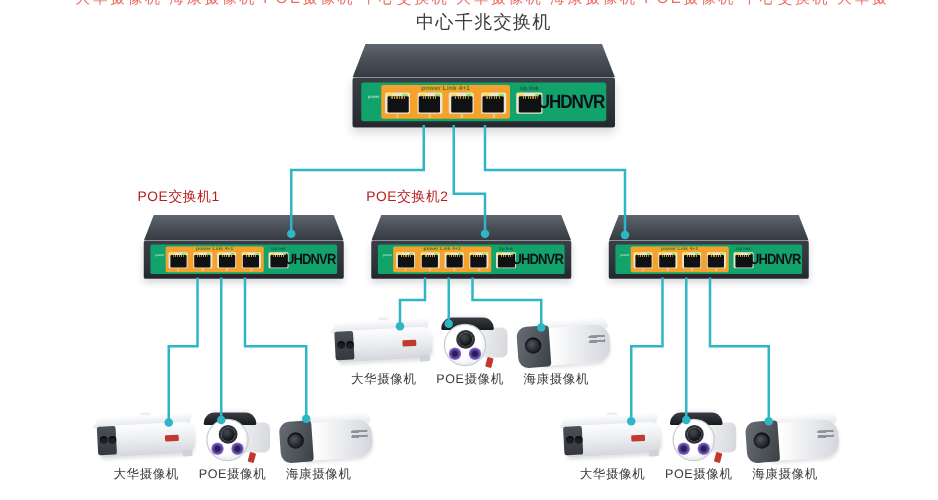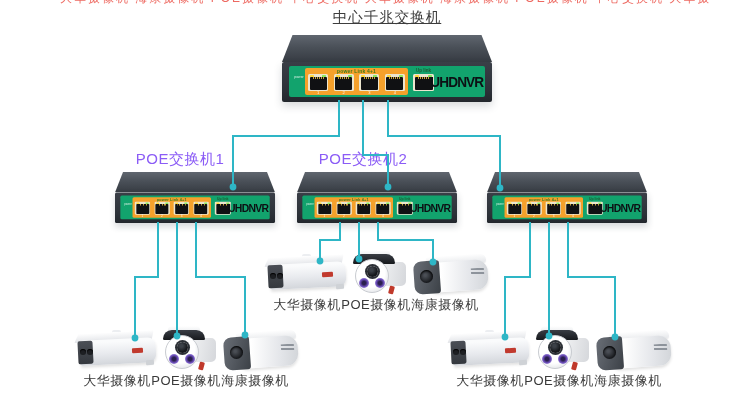--- a/index.html
+++ b/index.html
@@ -6,23 +6,23 @@
   .stage{position:relative;width:750px;height:400px;background:#ffffff;overflow:hidden;
          font-family:"Liberation Sans","DejaVu Sans",sans-serif;}
   .stage *{box-sizing:border-box;}
 
   
   .top-sliver{position:absolute;left:60px;right:40px;top:0;height:5px;overflow:hidden;opacity:.75;}
   .top-sliver span{display:block;margin-top:-10px;font-size:12px;color:#e8382d;white-space:nowrap;letter-spacing:2px;}
 
   
   .title{position:absolute;left:287px;top:8px;width:200px;text-align:center;
-         font-size:14.5px;color:#3d3d3d;letter-spacing:1px;z-index:3;text-decoration:underline;}
-  .poe-title{position:absolute;top:150px;width:140px;text-align:center;
-         font-size:15px;color:#8b5cf6;letter-spacing:.5px;z-index:3;}
+         font-size:14.5px;color:#3d3d3d;letter-spacing:1px;z-index:3;}
+  .poe-title{position:absolute;top:150px;width:140px;text-align:left;
+         font-size:11px;color:#b91c1c;letter-spacing:.5px;z-index:3;}
 
   
   .sw-holder{position:absolute;z-index:2;}
   .sw{position:relative;width:210px;height:67px;}
   .sw-holder.small .sw{transform:scale(0.762);transform-origin:0 0;}
   .sw-top{position:absolute;left:0;right:0;top:0;height:27px;
           background:linear-gradient(180deg,#60666f 0%,#4a5058 45%,#363b42 100%);
           clip-path:polygon(5% 0,95% 0,100% 100%,0 100%);}
   .sw-front{position:absolute;left:0;right:0;top:27px;height:40px;border-radius:2px;
           background:linear-gradient(180deg,#3a3f47 0%,#2c3138 70%,#23272d 100%);
@@ -52,21 +52,21 @@
   .brand{position:absolute;right:2px;top:0;bottom:0;display:flex;align-items:center;
           font-size:15.5px;font-weight:800;color:#0c1014;letter-spacing:-1px;
           transform:scaleX(.88);transform-origin:right center;white-space:nowrap;}
 
   
   #wires{position:absolute;left:0;top:0;width:750px;height:400px;z-index:5;pointer-events:none;}
 
   
   .cam-group{position:absolute;width:230px;height:62px;z-index:2;}
   .cam-group .cam-label{position:absolute;top:48px;transform:translateX(-50%);
-          white-space:nowrap;font-size:13px;color:#3a3a3a;letter-spacing:.5px;}
+          white-space:nowrap;font-size:10px;color:#3a3a3a;letter-spacing:.5px;}
   .cam{position:absolute;}
   .cam div{position:absolute;}
 
   
   .cam-dahua{width:90px;height:42px;}
   .d-fin{left:40px;top:0;width:9px;height:4px;background:#eceef1;border-radius:2px 2px 0 0;}
   .d-visor{left:2px;top:2px;width:80px;height:9px;transform:rotate(-3deg);
           background:linear-gradient(180deg,#ffffff,#e2e4e8);
           clip-path:polygon(0 100%,6% 0,100% 0,97% 100%);box-shadow:0 1px 1px rgba(0,0,0,.10);}
   .d-body{left:8px;top:9px;width:76px;height:25px;transform:rotate(-3deg);

